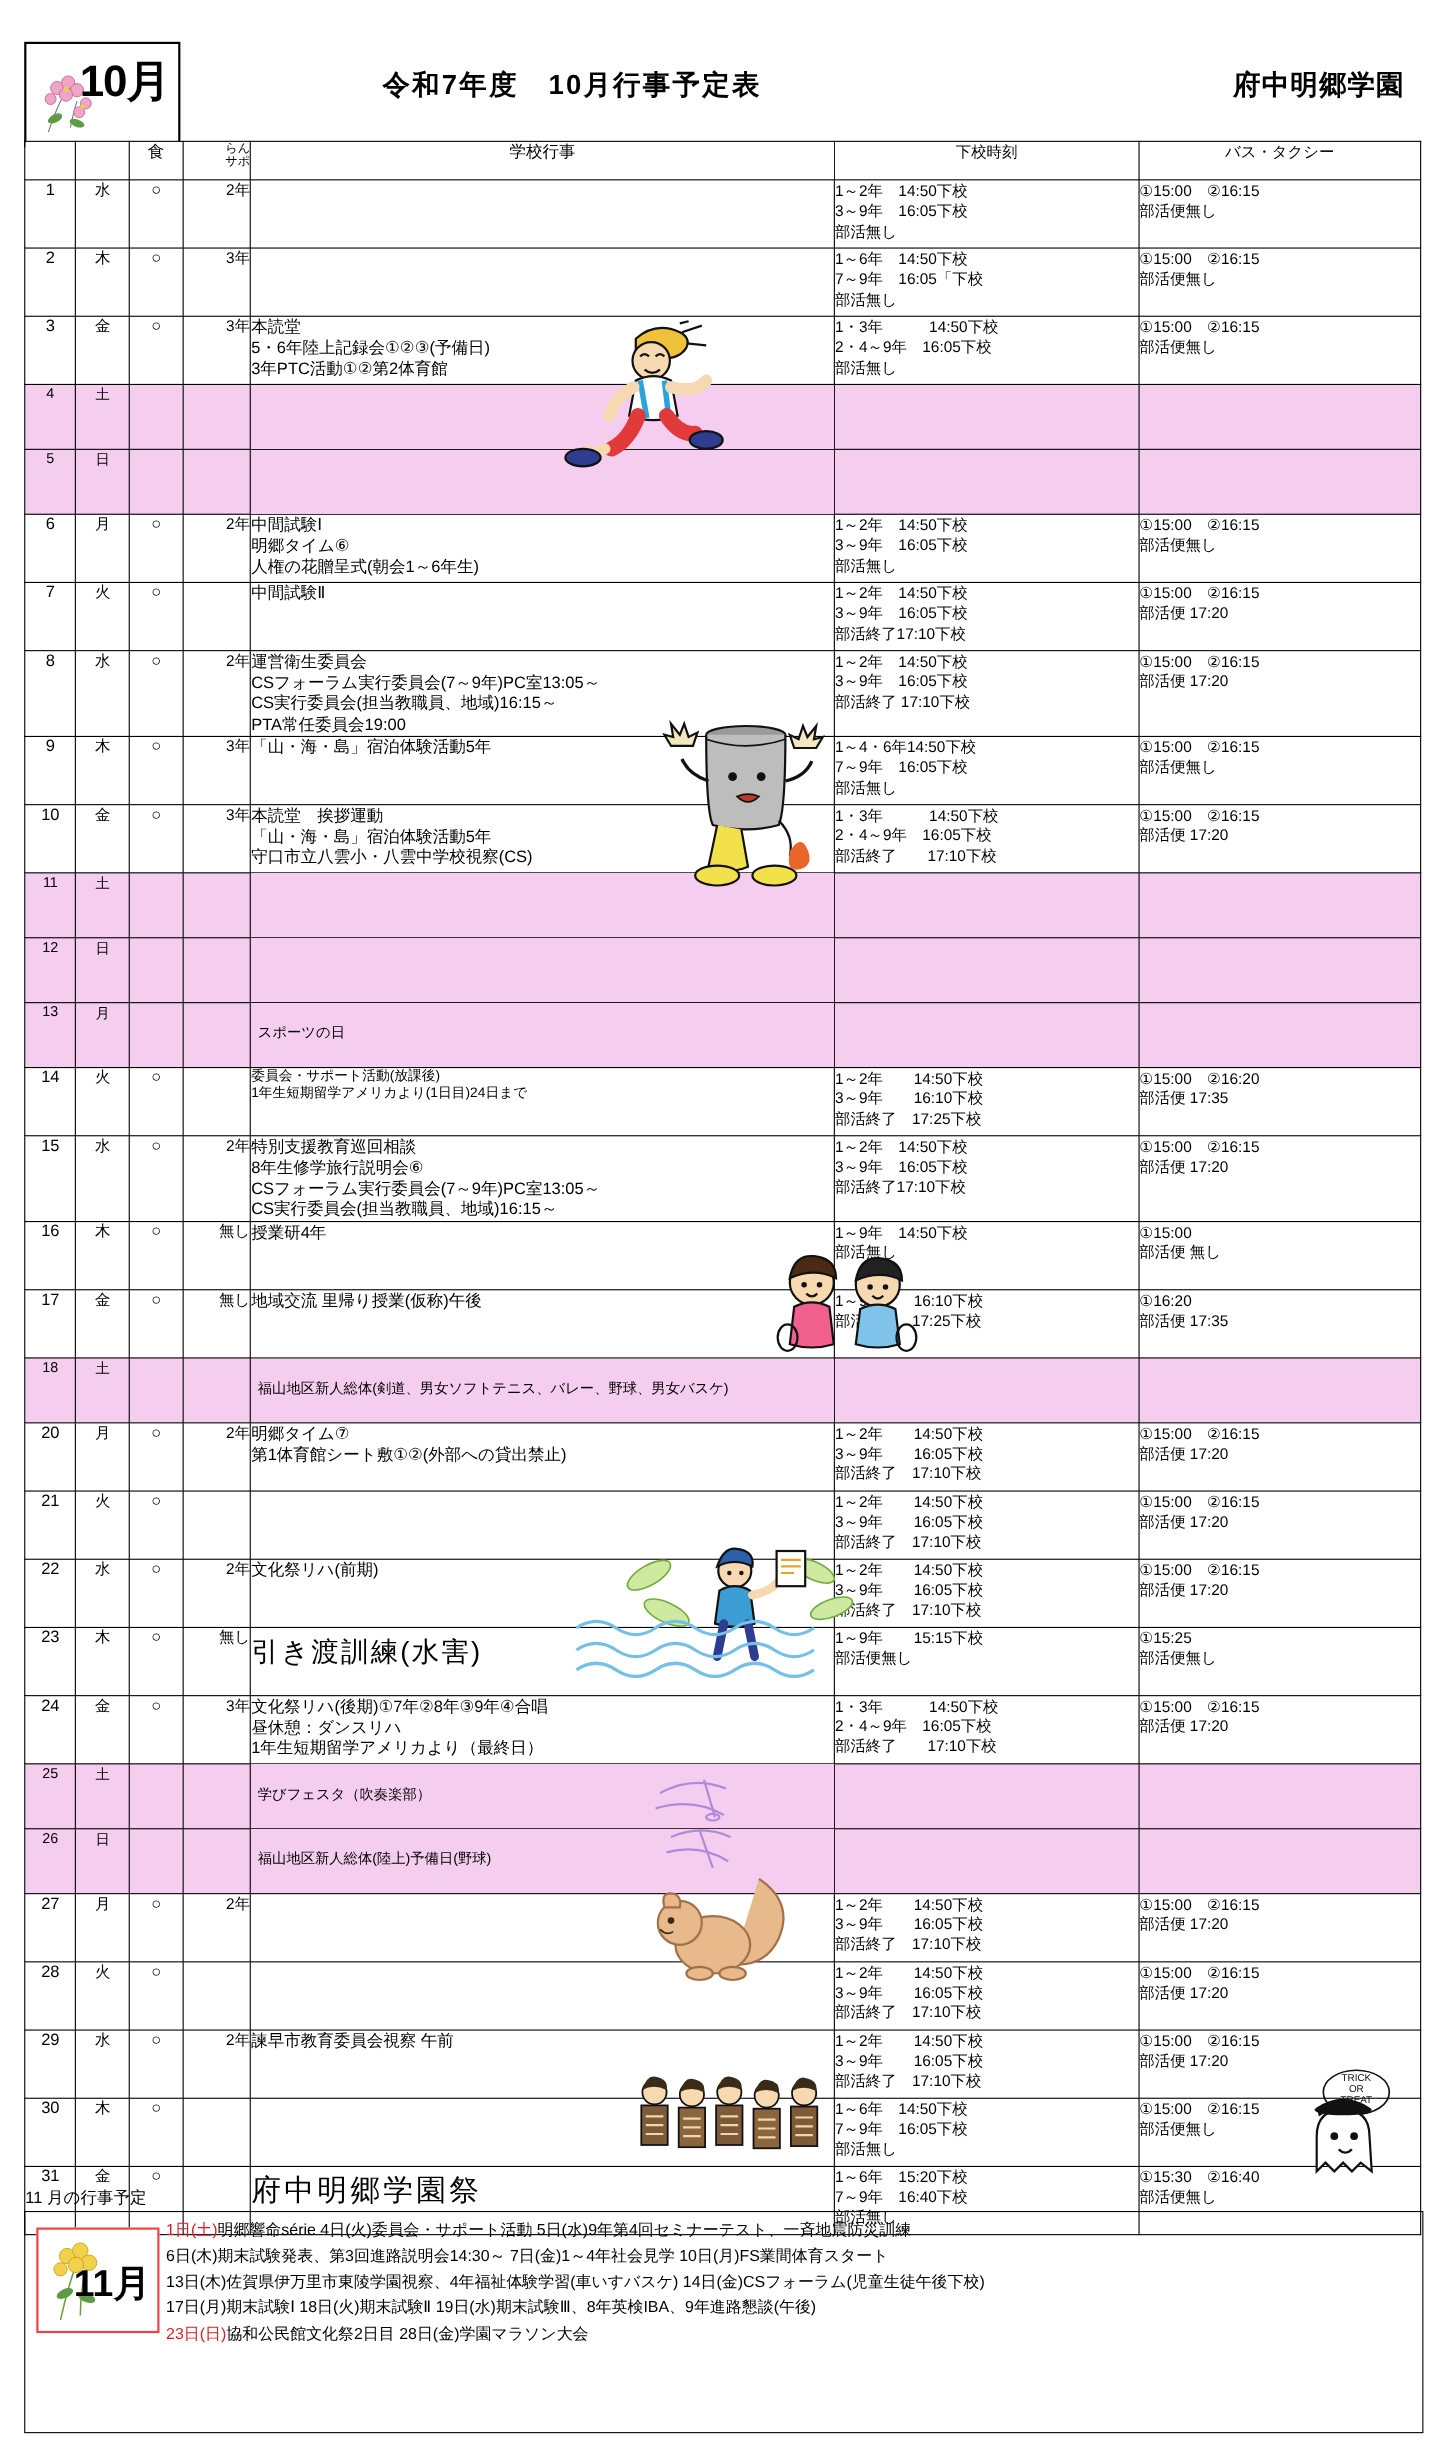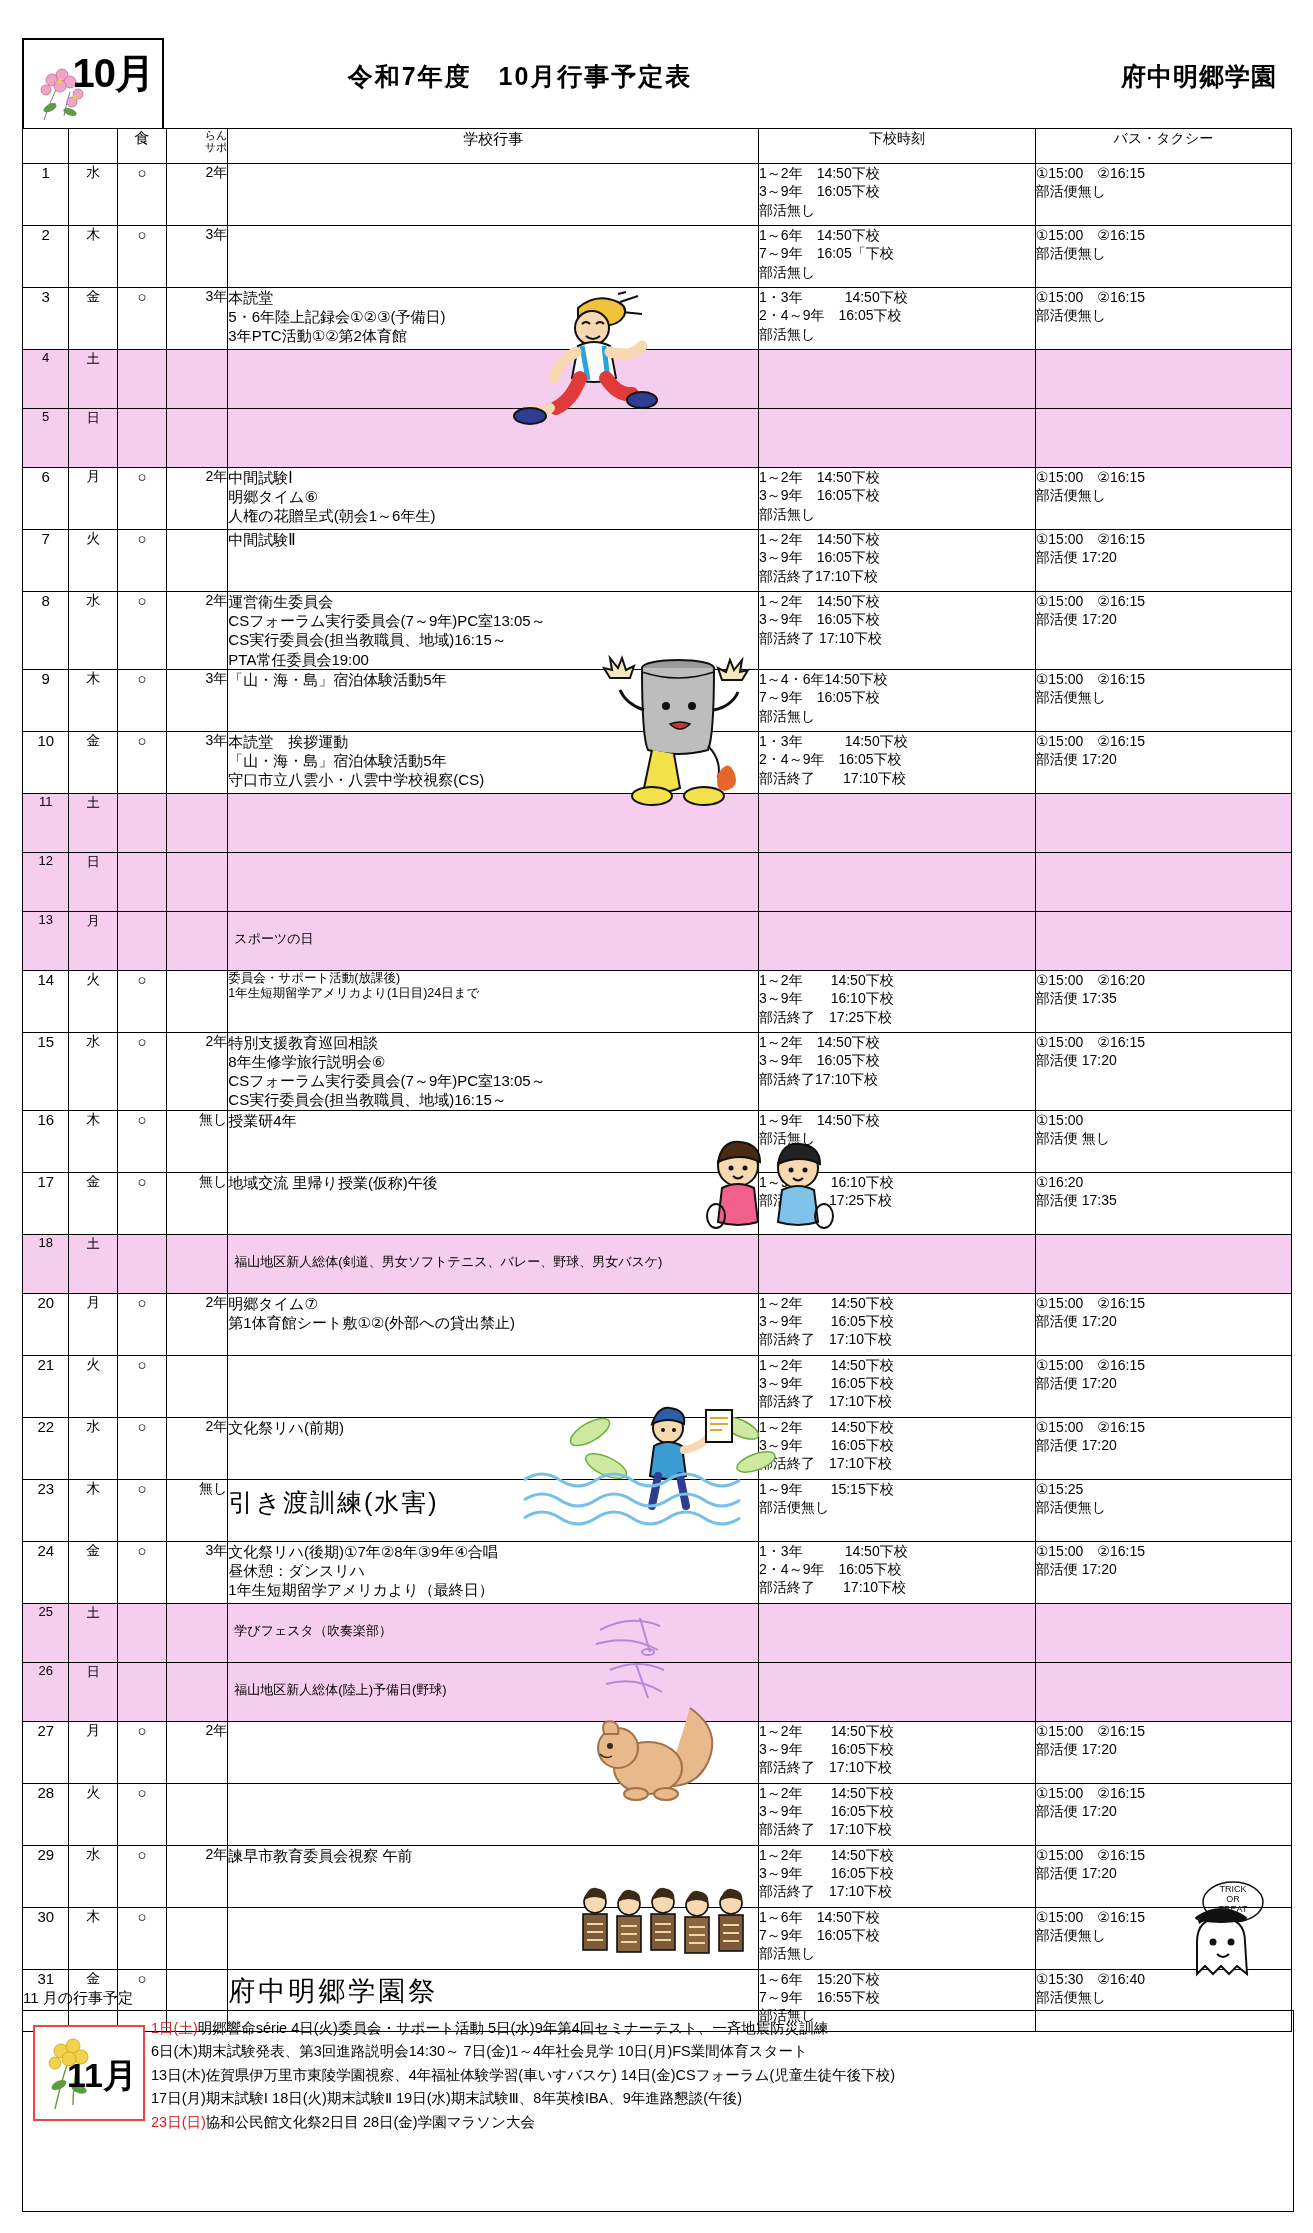--- a/index.html
+++ b/index.html
@@ -441,21 +441,21 @@
         </tr>
         <tr style="height: 62px;">
           <td class="c-day">31</td>
           <td class="c-wd">金</td>
           <td class="c-shoku">○</td>
           <td class="c-ran"></td>
           <td class="c-gyoji">
             <span class="big-event2">府中明郷学園祭</span>
           </td>
           <td class="c-gekou">1～6年　15:20下校
-7～9年　16:55下校
+7～9年　16:40下校
 部活無し</td>
           <td class="c-bus">①15:30　②16:40
 部活便無し</td>
         </tr>
       </tbody>
   </table>
 
   <svg class="ill" style="left:470px;top:290px;width:210px;height:150px;" viewBox="0 0 210 150">
     <g stroke="#111" stroke-width="2" fill="none">
       <path d="M150 12 l18 -6 M152 22 l20 2 M148 4 l8 -2"></path>

